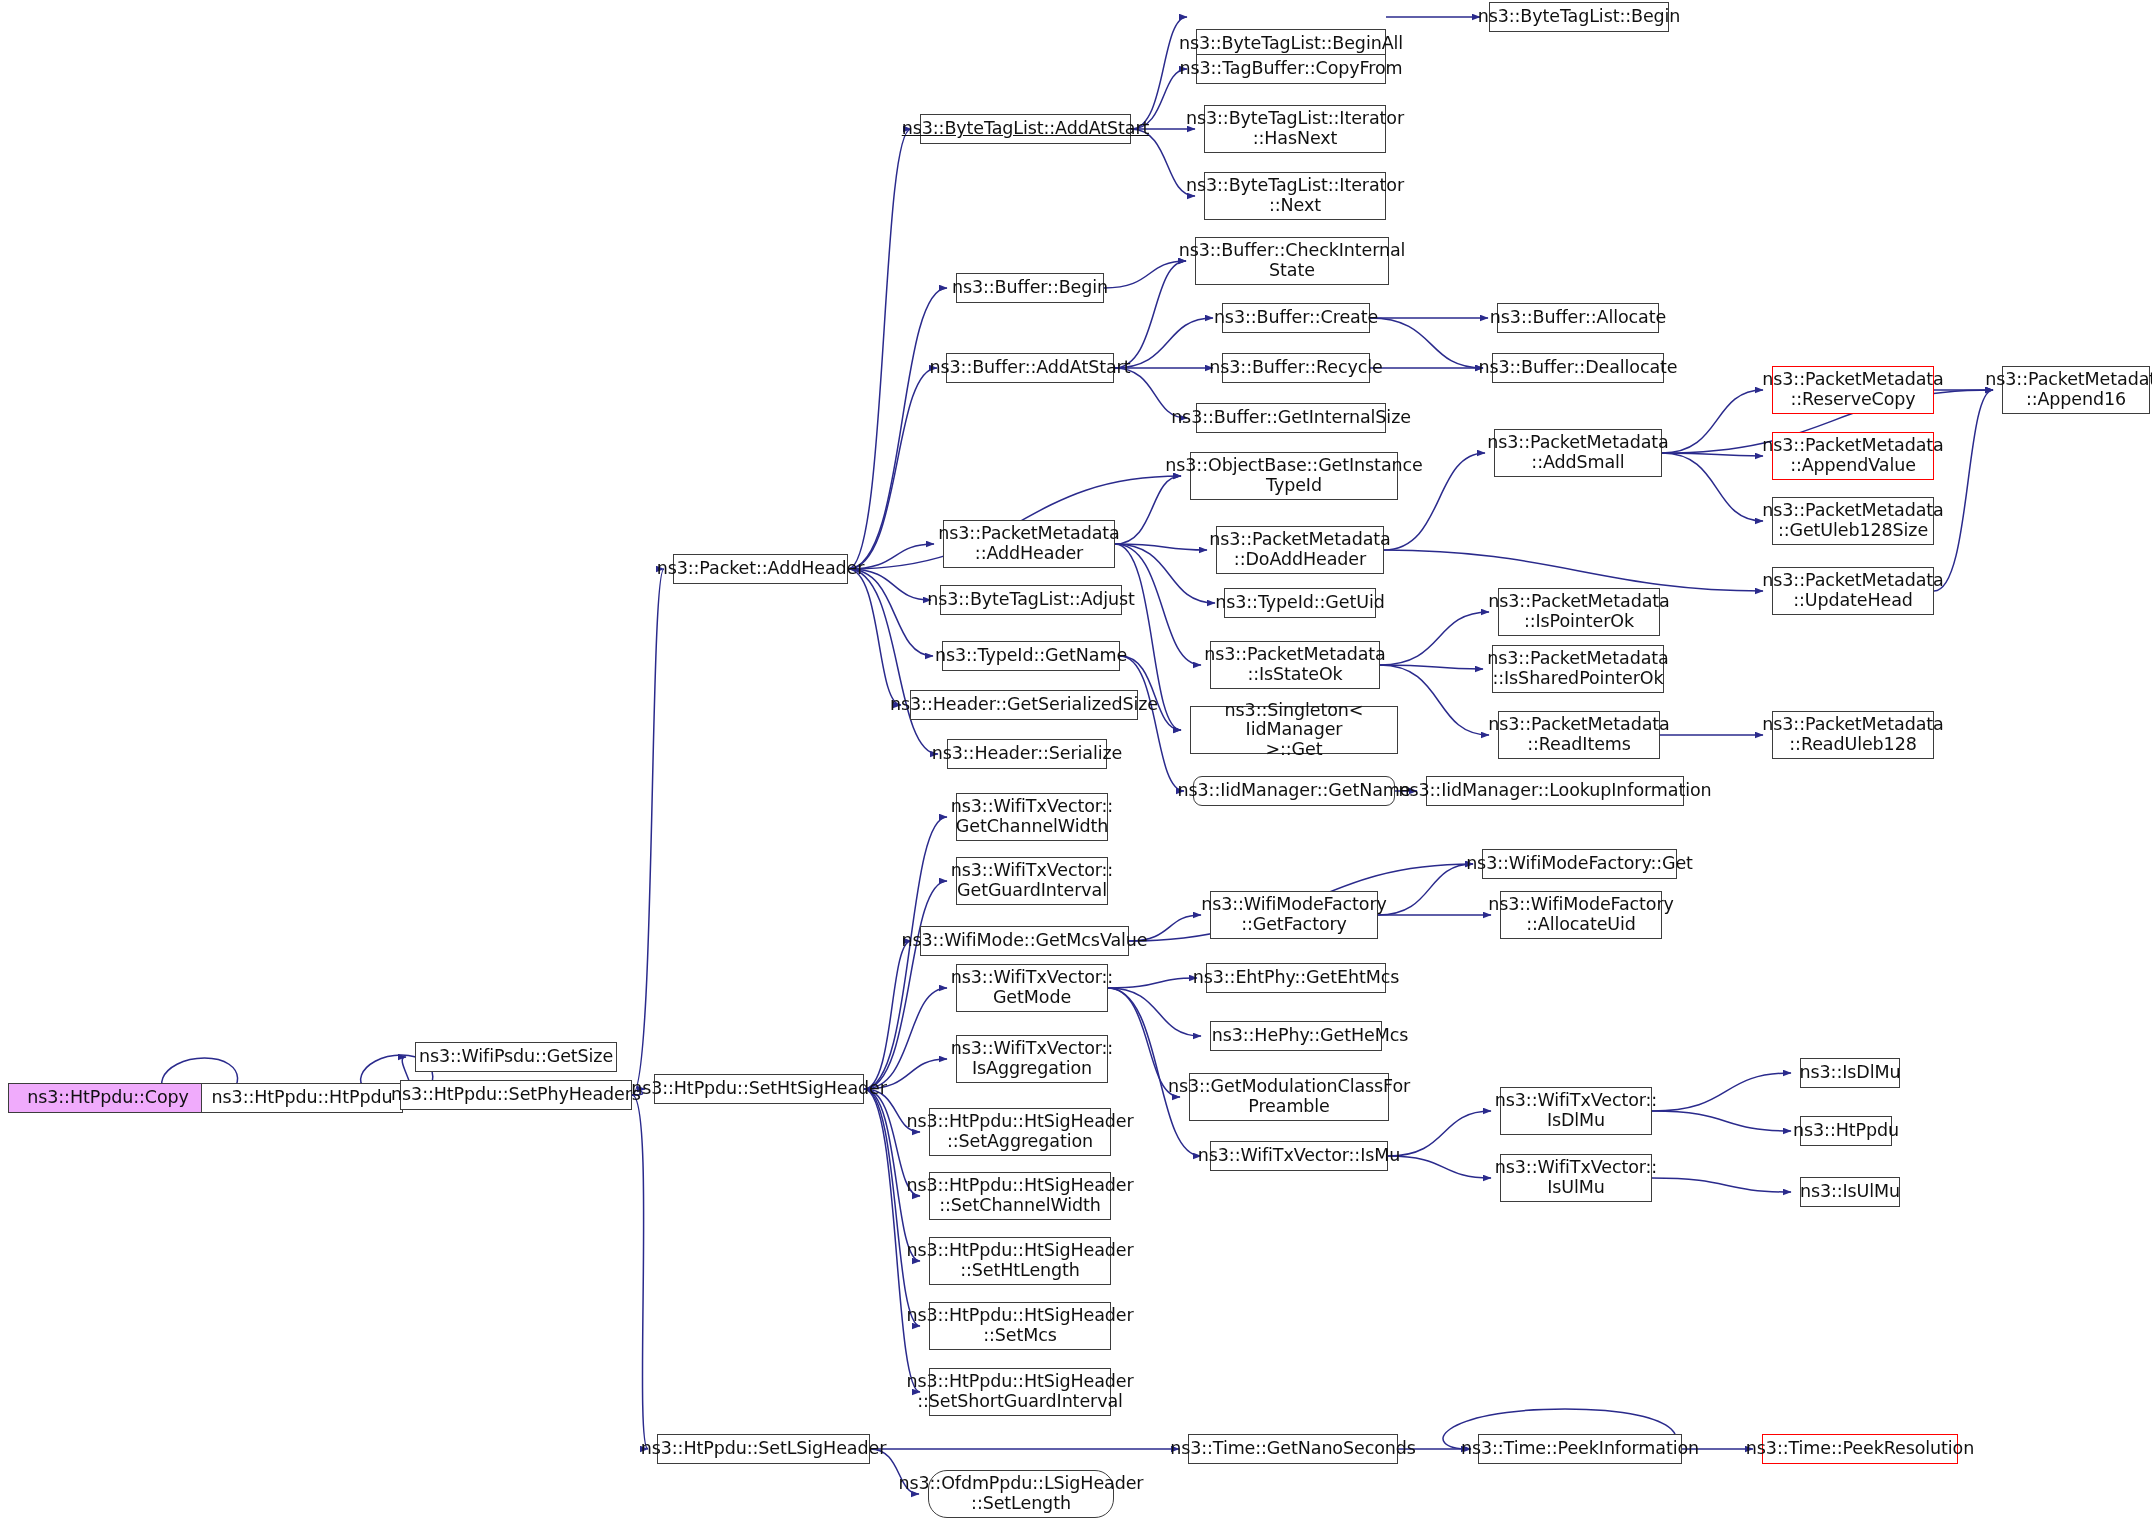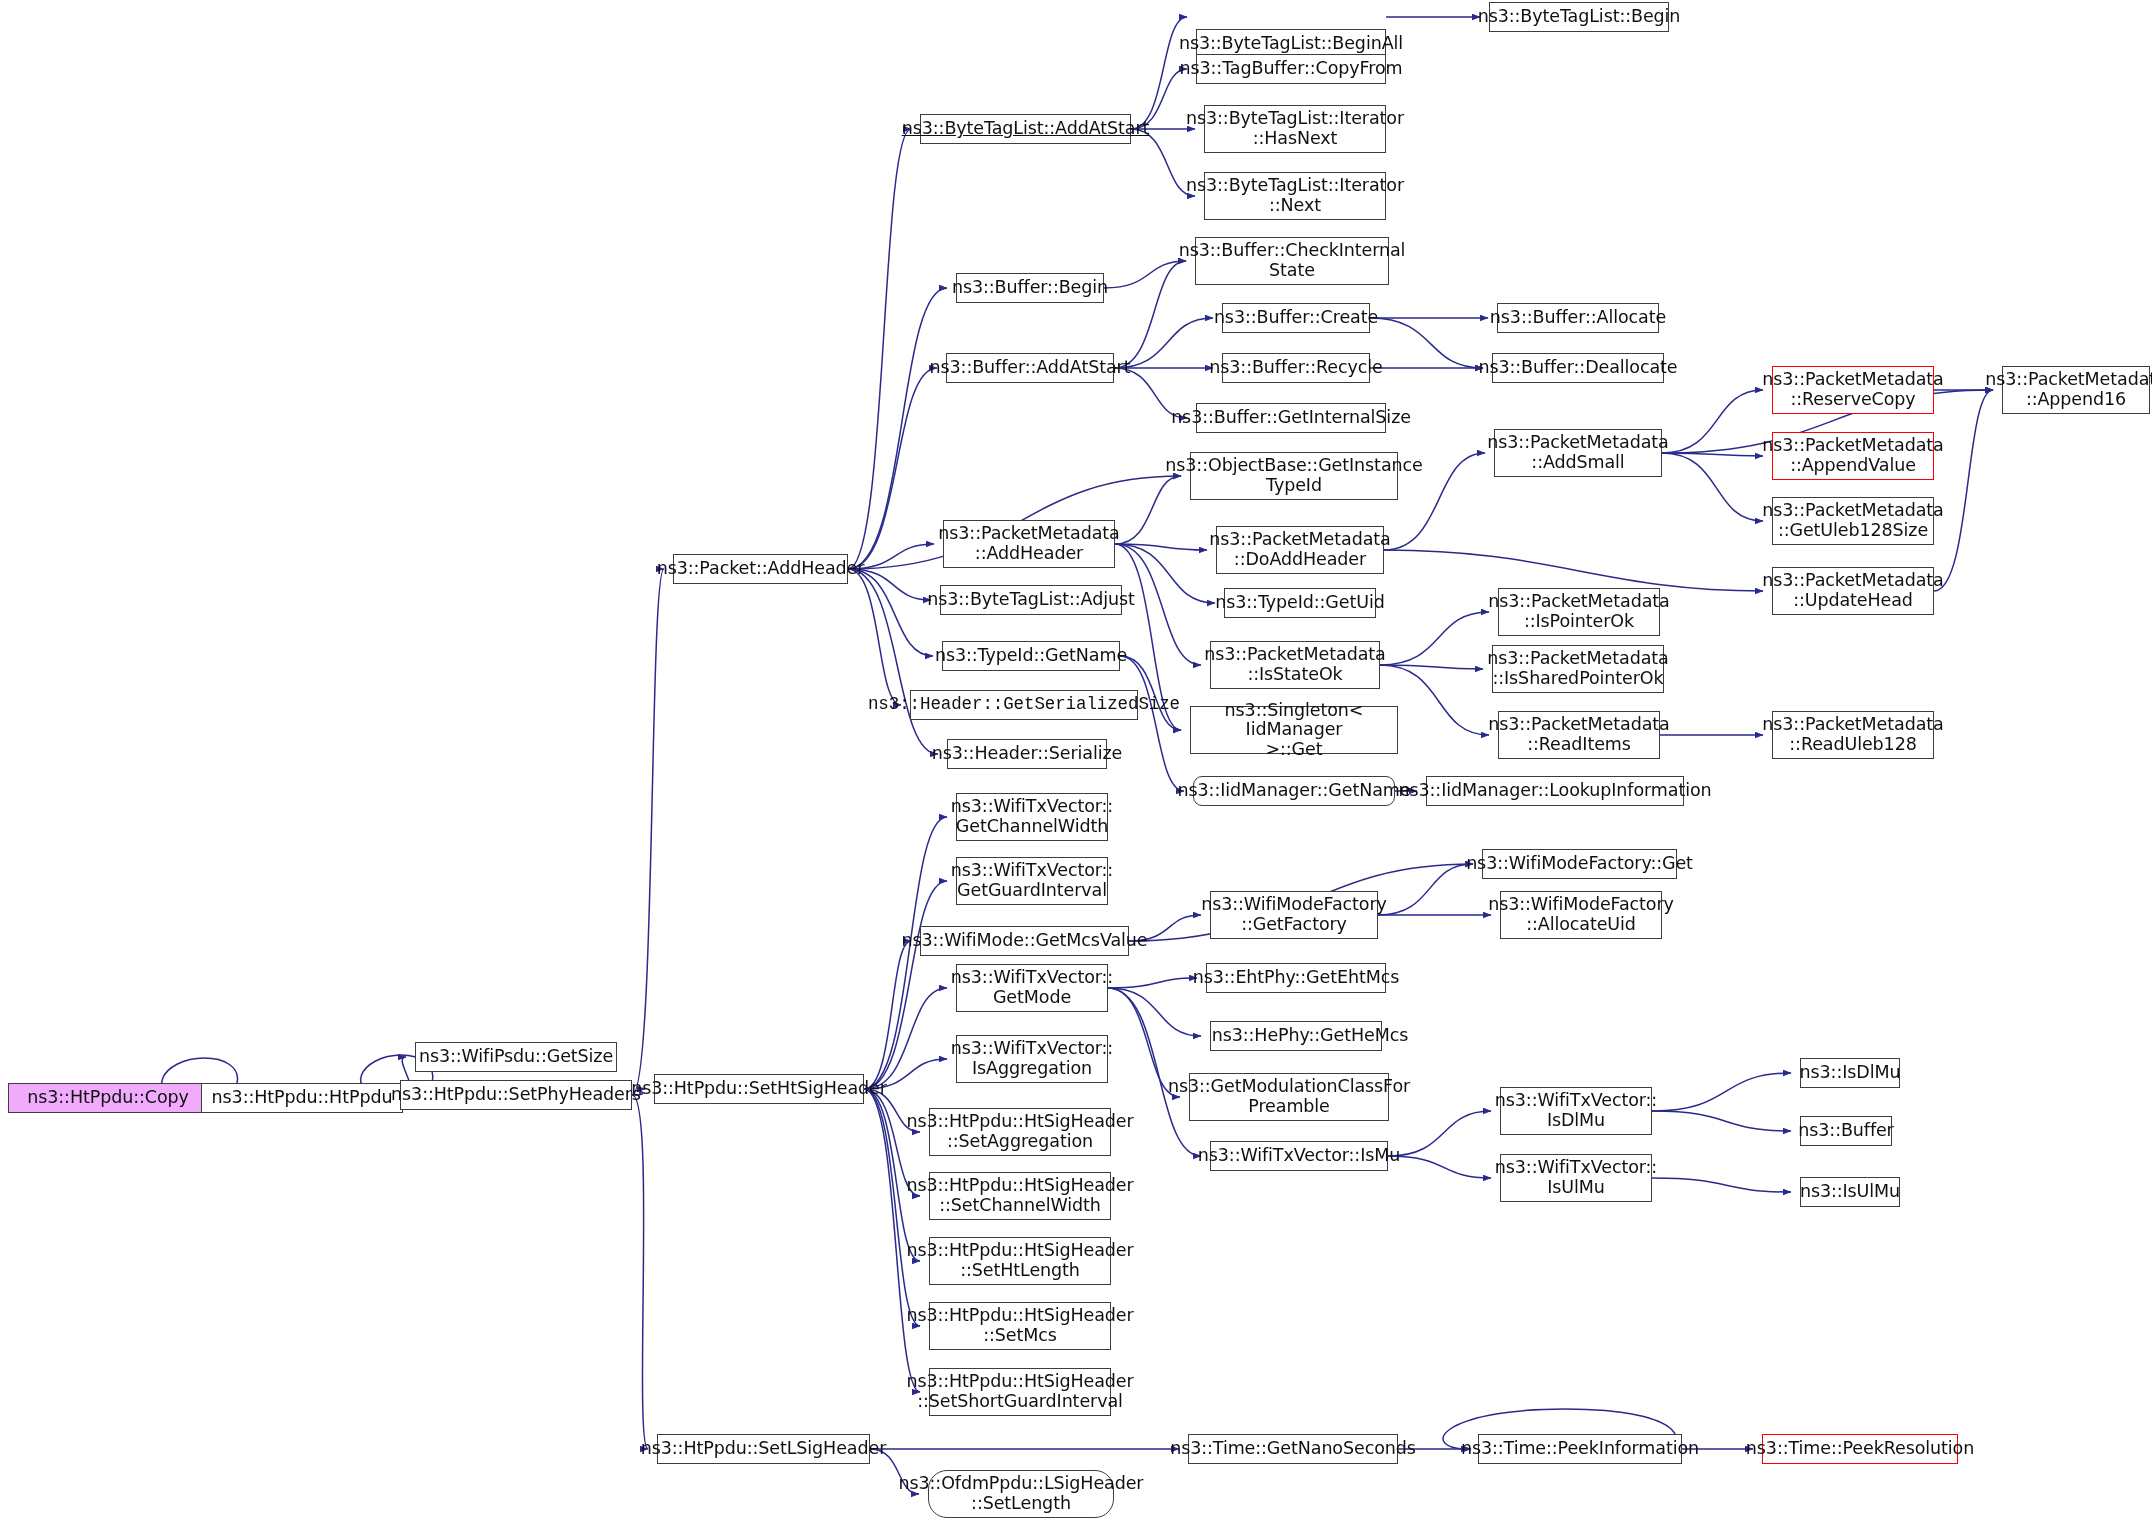--- a/index.html
+++ b/index.html
@@ -165,21 +165,21 @@
       <div class="node" style="left: 1196px; top: 403px; width: 190px; height: 30px;"><span>ns3::Buffer::GetInternalSize</span></div>
       <div class="node" style="left: 1190px; top: 452px; width: 208px; height: 48px;"><span>ns3::ObjectBase::GetInstance
 TypeId</span></div>
       <div class="node" style="left: 943px; top: 520px; width: 172px; height: 48px;"><span>ns3::PacketMetadata
 ::AddHeader</span></div>
       <div class="node" style="left: 1216px; top: 526px; width: 168px; height: 48px;"><span>ns3::PacketMetadata
 ::DoAddHeader</span></div>
       <div class="node" style="left: 1224px; top: 588px; width: 152px; height: 30px;"><span>ns3::TypeId::GetUid</span></div>
       <div class="node" style="left: 940px; top: 585px; width: 182px; height: 30px;"><span>ns3::ByteTagList::Adjust</span></div>
       <div class="node" style="left: 942px; top: 641px; width: 178px; height: 30px;"><span>ns3::TypeId::GetName</span></div>
-      <div class="node" style="left: 910px; top: 690px; width: 228px; height: 30px; font-family: Liberation Mono, monospace;"><span>ns3::Header::GetSerializedSize</span></div>
+      <div class="node" style="left: 910px; top: 690px; width: 228px; height: 30px;"><span>ns3::Header::GetSerializedSize</span></div>
       <div class="node" style="left: 947px; top: 739px; width: 160px; height: 30px;"><span>ns3::Header::Serialize</span></div>
       <div class="node" style="left: 1210px; top: 641px; width: 170px; height: 48px;"><span>ns3::PacketMetadata
 ::IsStateOk</span></div>
       <div class="node" style="left: 1190px; top: 706px; width: 208px; height: 48px;"><span>ns3::Singleton&lt; IidManager
 &gt;::Get</span></div>
       <div class="node" style="left: 1193px; top: 776px; width: 202px; height: 30px; border-radius: 9px;"><span>ns3::IidManager::GetName</span></div>
       <div class="node" style="left: 1426px; top: 776px; width: 258px; height: 30px;"><span>ns3::IidManager::LookupInformation</span></div>
       <div class="node" style="left: 1494px; top: 429px; width: 168px; height: 48px;"><span>ns3::PacketMetadata
 ::AddSmall</span></div>
       <div class="node alert" style="left: 1772px; top: 366px; width: 162px; height: 48px;"><span>ns3::PacketMetadata
@@ -227,21 +227,21 @@
 ::SetHtLength</span></div>
       <div class="node" style="left: 929px; top: 1302px; width: 182px; height: 48px;"><span>ns3::HtPpdu::HtSigHeader
 ::SetMcs</span></div>
       <div class="node" style="left: 929px; top: 1368px; width: 182px; height: 48px;"><span>ns3::HtPpdu::HtSigHeader
 ::SetShortGuardInterval</span></div>
       <div class="node" style="left: 1500px; top: 1087px; width: 152px; height: 48px;"><span>ns3::WifiTxVector::
 IsDlMu</span></div>
       <div class="node" style="left: 1500px; top: 1154px; width: 152px; height: 48px;"><span>ns3::WifiTxVector::
 IsUlMu</span></div>
       <div class="node" style="left: 1800px; top: 1058px; width: 100px; height: 30px;"><span>ns3::IsDlMu</span></div>
-      <div class="node" style="left: 1800px; top: 1116px; width: 92px; height: 30px;"><span>ns3::Buffer</span></div>
+      <div class="node" style="left: 1800px; top: 1116px; width: 92px; height: 30px;"><span>ns3::HtPpdu</span></div>
       <div class="node" style="left: 1800px; top: 1177px; width: 100px; height: 30px;"><span>ns3::IsUlMu</span></div>
       <div class="node" style="left: 1188px; top: 1434px; width: 210px; height: 30px;"><span>ns3::Time::GetNanoSeconds</span></div>
       <div class="node" style="left: 1480px; top: 1434px; width: 172px; height: 30px;"><span>ns3::Time::ToInteger</span></div>
       <div class="node" style="left: 928px; top: 1470px; width: 186px; height: 48px; border-radius: 19px;"><span>ns3::OfdmPpdu::LSigHeader
 ::SetLength</span></div>
       <div class="node" style="left: 1478px; top: 1434px; width: 204px; height: 30px;"><span>ns3::Time::PeekInformation</span></div>
       <div class="node alert" style="left: 1762px; top: 1434px; width: 196px; height: 30px;"><span>ns3::Time::PeekResolution</span></div>
     </div>
 </div>
 

